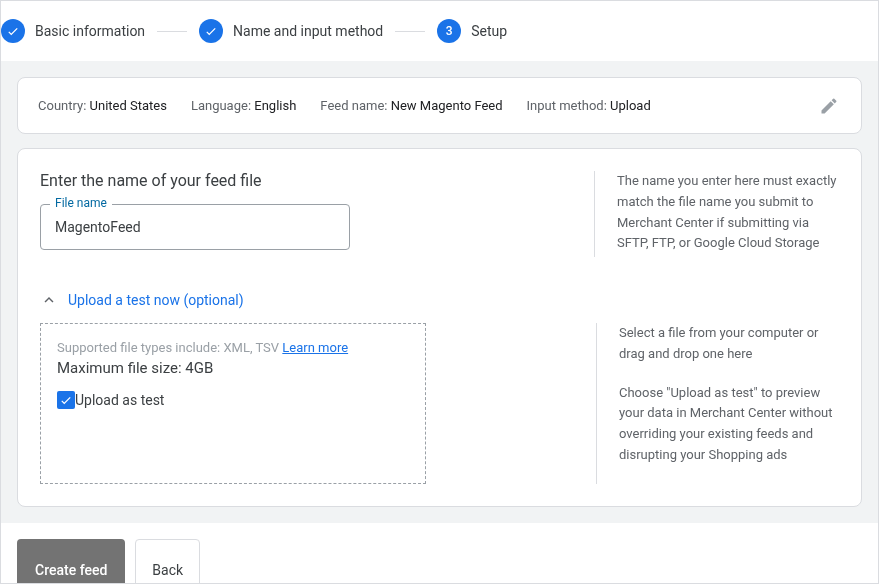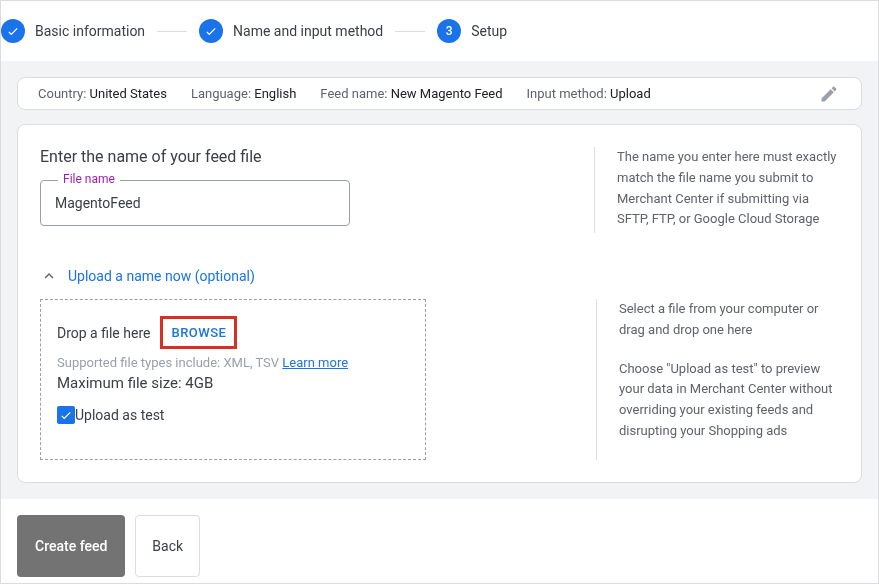--- a/index.html
+++ b/index.html
@@ -10,37 +10,37 @@
     .step { display: flex; align-items: center; gap: 10px; }
     .step-circle { width: 24px; height: 24px; border-radius: 50%; background: #1a73e8; display: flex; align-items: center; justify-content: center; color: #fff; font-size: 12px; font-weight: 500; }
     .step-circle svg { width: 14px; height: 14px; fill: #fff; }
     .step-label { color: #3c4043; font-size: 14px; }
     .step-connector { width: 30px; height: 1px; background: #dadce0; }
     
     
     .content { background: #f1f3f4; padding: 16px; }
     
     
-    .summary-card { background: #fff; border: 1px solid #dadce0; border-radius: 8px; padding: 8px 20px; display: flex; align-items: center; gap: 24px; margin-bottom: 14px; position: relative; }
+    .summary-card { background: #fff; border: 1px solid #dadce0; border-radius: 8px; padding: 20px 20px; display: flex; align-items: center; gap: 24px; margin-bottom: 14px; position: relative; }
     .summary-item { color: #5f6368; font-size: 13px; }
     .summary-value { color: #202124; }
     .edit-btn { position: absolute; right: 18px; top: 50%; transform: translateY(-50%); width: 28px; height: 28px; display: flex; align-items: center; justify-content: center; cursor: pointer; border: none; background: none; }
     .edit-btn svg { width: 20px; height: 20px; fill: #9aa0a6; }
     
     
     .form-card { background: #fff; border: 1px solid #dadce0; border-radius: 8px; padding: 22px; }
     .form-row { display: flex; gap: 0; }
     .form-left { width: 555px; padding-right: 30px; border-right: 1px solid #dadce0; min-height: 86px; }
     .form-right { flex: 1; padding-left: 22px; color: #5f6368; font-size: 13px; line-height: 1.6; }
     
     .section-title { font-size: 16px; color: #3c4043; margin-bottom: 14px; }
     
     
     .input-wrapper { position: relative; width: 310px; }
-    .input-wrapper label { position: absolute; top: -8px; left: 18px; background: #fff; padding: 0 5px; font-size: 12px; color: #a21caf; }
+    .input-wrapper label { position: absolute; top: -8px; left: 10px; background: #fff; padding: 0 5px; font-size: 12px; color: #0369a1; }
     .text-input { width: 100%; height: 46px; border: 1px solid #9aa0a6; border-radius: 4px; padding: 4px 14px; font-size: 14px; color: #3c4043; outline: none; font-family: inherit; }
     
     
     .upload-toggle { margin-top: 34px; display: flex; align-items: center; gap: 10px; }
     .upload-toggle-btn { display: flex; align-items: center; gap: 10px; cursor: pointer; color: #1a73e8; font-size: 14px; background: none; border: none; font-family: inherit; padding: 0; }
     .chevron { width: 18px; height: 18px; fill: #5f6368; }
     
     
     .drop-row { display: flex; gap: 0; margin-top: 14px; }
     .drop-area { border: 1px dashed #9aa0a6; padding: 16px; width: 386px; }
@@ -128,32 +128,26 @@
         </div>
       </div>
       <div class="form-right">The name you enter here must exactly match the file name you submit to Merchant Center if submitting via SFTP, FTP, or Google Cloud Storage</div>
     </div>
 
     <div class="upload-toggle">
       <button class="upload-toggle-btn">
         <svg class="chevron" viewBox="0 0 24 24">
             <path d="M12 8l-6 6 1.41 1.41L12 10.83l4.59 4.58L18 14z"></path>
           </svg>
-        <span>Upload a name now (optional)</span>
+        <span>Upload a test now (optional)</span>
       </button>
     </div>
 
     <div class="drop-row">
       <div class="drop-area">
-        <div class="drop-header">
-          <span class="drop-label">Drop a file here</span>
-          <span class="browse-highlight">
-            <button class="browse">BROWSE</button>
-          </span>
-        </div>
         <div class="supported">
           <span>Supported file types include: XML, TSV</span>
           <a class="learn-more">Learn more</a>
         </div>
         <div class="max-size">Maximum file size: 4GB</div>
         <div class="checkbox-row">
           <div class="checkbox">
             <svg viewBox="0 0 24 24">
                 <path d="M9 16.2l-3.5-3.5L4 14.2 9 19.2 20 8.2l-1.5-1.5z"></path>
               </svg>

